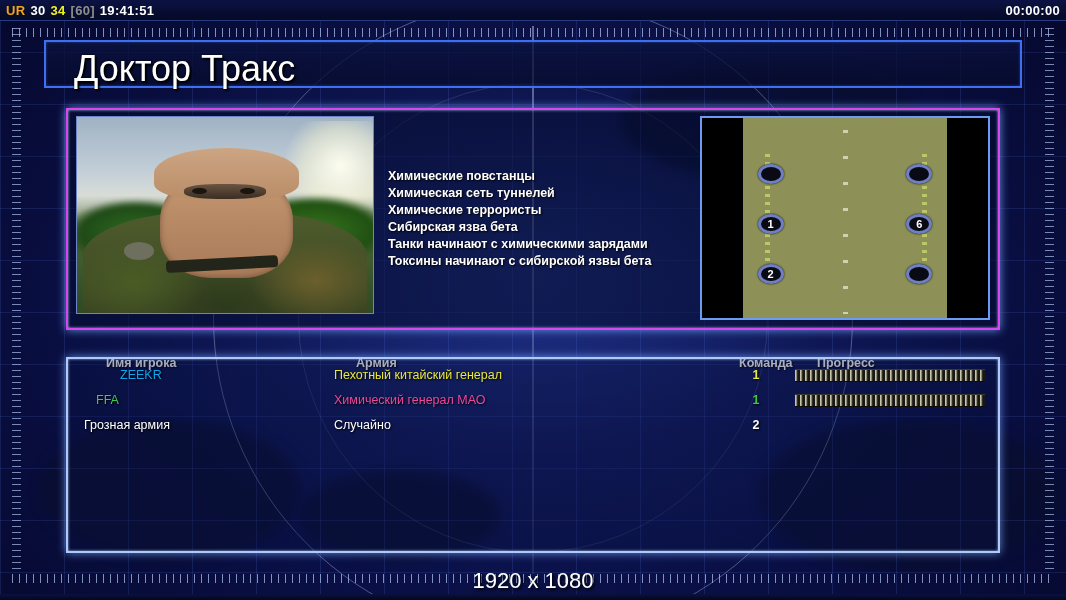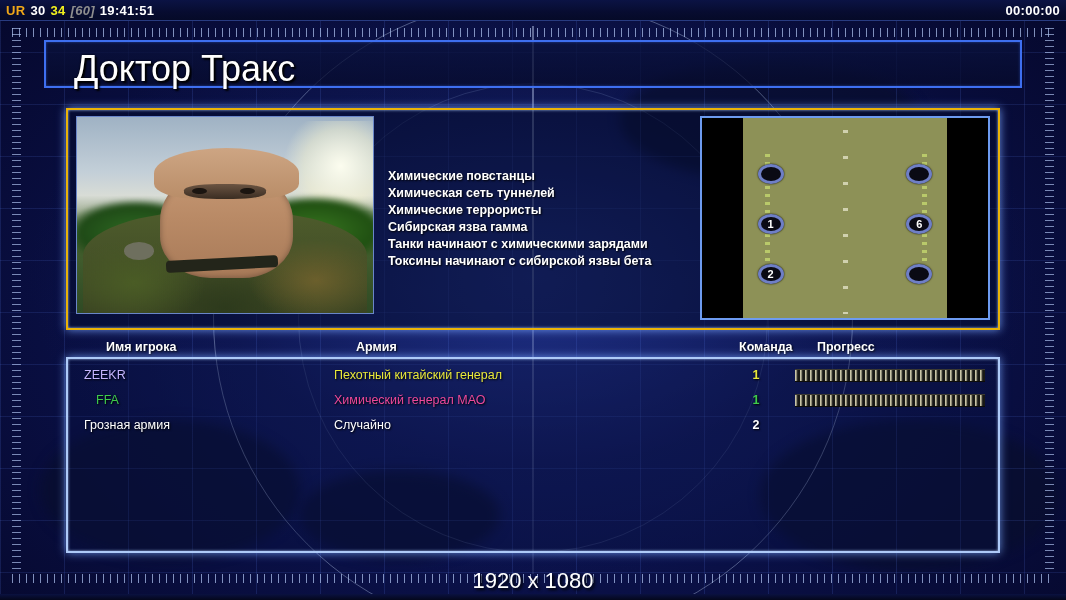--- a/index.html
+++ b/index.html
@@ -45,21 +45,21 @@
     position:absolute; left:0; right:0; top:0; height:21px;
     background:linear-gradient(to bottom,#0b1344 0%,#070c30 60%,#050a28 100%);
     border-bottom:1px solid rgba(70,100,190,.5);
     display:flex; align-items:center; justify-content:space-between;
     padding:0 6px;
     font-weight:bold; font-size:13px; letter-spacing:.3px;
     font-family:"Liberation Sans", sans-serif;
   }
   #topbar .seg{ display:flex; align-items:center; gap:5px; }
   .c-or{color:#f0a818;} .c-wh{color:#ffffff;}
-  .c-ye{color:#f2f21e;} .c-gy{color:#8f8f8f;font-style:italic;}
+  .c-ye{color:#f2f21e;} .c-gy{color:#8f8f8f;}
 
   
   #frame{ position:absolute; left:12px; top:28px; right:12px; bottom:26px; }
   .ruler{ position:absolute; opacity:.85; }
   .ruler.h{ height:9px; left:0; right:0;
     background-image:repeating-linear-gradient(to right, rgba(175,195,240,.85) 0 1px, transparent 1px 7px); }
   .ruler.v{ width:9px; top:0; bottom:0;
     background-image:repeating-linear-gradient(to bottom, rgba(175,195,240,.8) 0 1px, transparent 1px 6px); }
   #ruler-top{ top:0; }
   #ruler-bottom{ bottom:-9px; }
@@ -75,21 +75,21 @@
   }
   #title-text{
     position:absolute; left:28px; top:6px;
     font-size:36px; color:#fff; font-weight:normal;
     text-shadow:2px 2px 2px #000, 0 0 2px #000;
   }
 
   
   #info-panel{
     position:absolute; left:66px; top:108px; width:934px; height:222px;
-    border:2px solid #eab308;
+    border:2px solid #d946ef;
     background:rgba(6,12,48,.55);
     box-shadow:0 0 9px rgba(120,165,255,.85), 0 0 3px rgba(180,210,255,.9) inset;
   }
   #portrait{
     position:absolute; left:8px; top:6px; width:298px; height:198px;
     border:1px solid #6a86c8; overflow:hidden; background:#2b3a2a;
   }
   #portrait .sky{
     position:absolute; inset:0;
     background:linear-gradient(to bottom,#9fb2c4 0%, #c3cfd8 28%, #d8dcd6 40%, #8fa07e 52%, #46612f 62%, #2f4a24 100%);
@@ -162,21 +162,21 @@
   .dotline{ position:absolute; width:5px;
     background-image:repeating-linear-gradient(to bottom, #b9c96a 0 3px, rgba(0,0,0,0) 3px 8px); }
   .centerline{ position:absolute; left:50%; margin-left:-2px; width:5px; top:6%; bottom:2%;
     background-image:repeating-linear-gradient(to bottom, rgba(220,220,190,.85) 0 3px, rgba(0,0,0,0) 3px 26px); }
 
   
   #table-head{
     position:absolute; left:66px; top:340px; width:934px; height:18px;
     color:#fff; font-size:12.5px; font-weight:bold; text-shadow:1px 1px 2px #000;
   }
-  #table-head span{ position:absolute; top:0;padding-left:24px; }
+  #table-head span{ position:absolute; top:16px;padding-left:24px; }
   #table-panel{
     position:absolute; left:66px; top:357px; width:934px; height:196px;
     border:2px solid #aecaf8;
     background:rgba(8,16,62,.35);
     box-shadow:0 0 9px rgba(120,165,255,.8), 0 0 3px rgba(180,210,255,.85) inset;
   }
   .row{ position:absolute; left:0; right:0; height:24px; font-size:12.5px; }
   .row .nm{ position:absolute; left:16px; top:3px; text-shadow:1px 1px 2px #000; }
   .row .ar{ position:absolute; left:266px; top:3px; text-shadow:1px 1px 2px #000; }
   .row .tm{ position:absolute; left:673px; top:3px; width:30px; text-align:center;
@@ -251,21 +251,21 @@
     <div class="eyeL"></div>
     <div class="eyeR"></div>
     <div class="canteen"></div>
     <div class="strap"></div>
   </div>
 
   <div id="desc">
     <div>Химические повстанцы</div>
     <div>Химическая сеть туннелей</div>
     <div>Химические террористы</div>
-    <div>Сибирская язва гамма</div>
+    <div>Сибирская язва бета</div>
     <div>Танки начинают с химическими зарядами</div>
     <div>Токсины начинают с сибирской язвы бета</div>
   </div>
 
   <div id="map-preview">
     <div class="terrain"></div>
     <div class="dotline" style="left:22%;top:18%;height:64%;"></div>
     <div class="dotline" style="left:77%;top:18%;height:64%;"></div>
     <div class="centerline"></div>
     <div id="startpos-layer">
@@ -282,21 +282,21 @@
 <div id="table-head">
   <span style="left:16px">Имя игрока</span>
   <span style="left:266px">Армия</span>
   <span style="left:649px">Команда</span>
   <span style="left:727px">Прогресс</span>
 </div>
 
 <div id="table-panel">
   <div id="rows">
       <div class="row" style="top: 6px;">
-        <span class="nm" style="color: #c4b5fd;">ZEEKR</span>
+        <span class="nm" style="color: #0ea5e9; margin-left: 36px;">ZEEKR</span>
         <span class="ar" style="color: rgb(232, 232, 58);">Пехотный китайский генерал</span>
         <span class="tm" style="color: rgb(232, 232, 58);">1</span>
         <span class="pg"></span>
       </div>
       <div class="row" style="top: 31px;">
         <span class="nm" style="color: rgb(62, 203, 74); margin-left: 12px;">FFA</span>
         <span class="ar" style="color: #ec4899;">Химический генерал МАО</span>
         <span class="tm" style="color: rgb(62, 203, 74);">1</span>
         <span class="pg"></span>
       </div>

